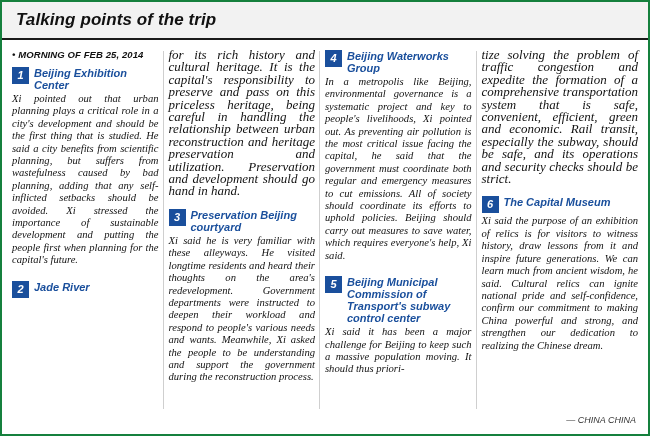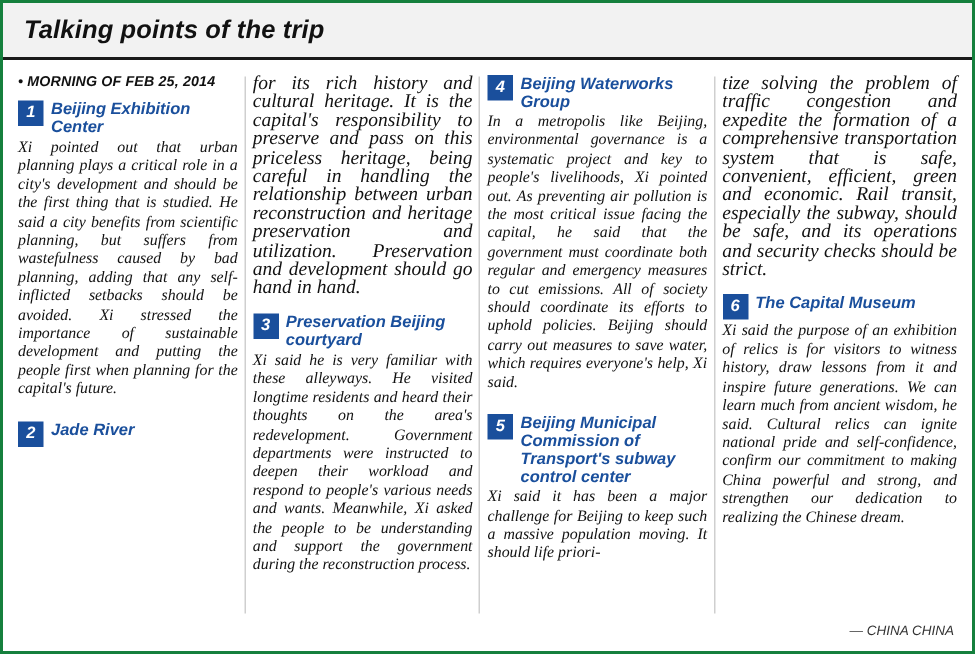--- a/index.html
+++ b/index.html
@@ -189,21 +189,21 @@
         <div class="body-text">In a metropolis like Beijing, environmental governance is a systematic project and key to people's livelihoods, Xi pointed out. As preventing air pollution is the most critical issue facing the capital, he said that the government must coordinate both regular and emergency measures to cut emissions. All of society should coordinate its efforts to uphold policies. Beijing should carry out measures to save water, which requires everyone's help, Xi said.</div>
       </div>
 
       <div class="spacer-6"></div>
 
       <div class="item">
         <div class="head-row">
           <div class="num">5</div>
           <div class="head-title">Beijing Municipal Commission of Transport's subway control center</div>
         </div>
-        <div class="body-text">Xi said it has been a major challenge for Beijing to keep such a massive population moving. It should life priori-</div>
+        <div class="body-text">Xi said it has been a major challenge for Beijing to keep such a massive population moving. It should thus priori-</div>
       </div>
     </div>
 
     <div class="col">
       <div class="continued">tize solving the problem of traffic congestion and expedite the formation of a comprehensive transportation system that is safe, convenient, efficient, green and economic. Rail transit, especially the subway, should be safe, and its operations and security checks should be strict.</div>
 
       <div class="spacer-10"></div>
 
       <div class="item">
         <div class="head-row">

